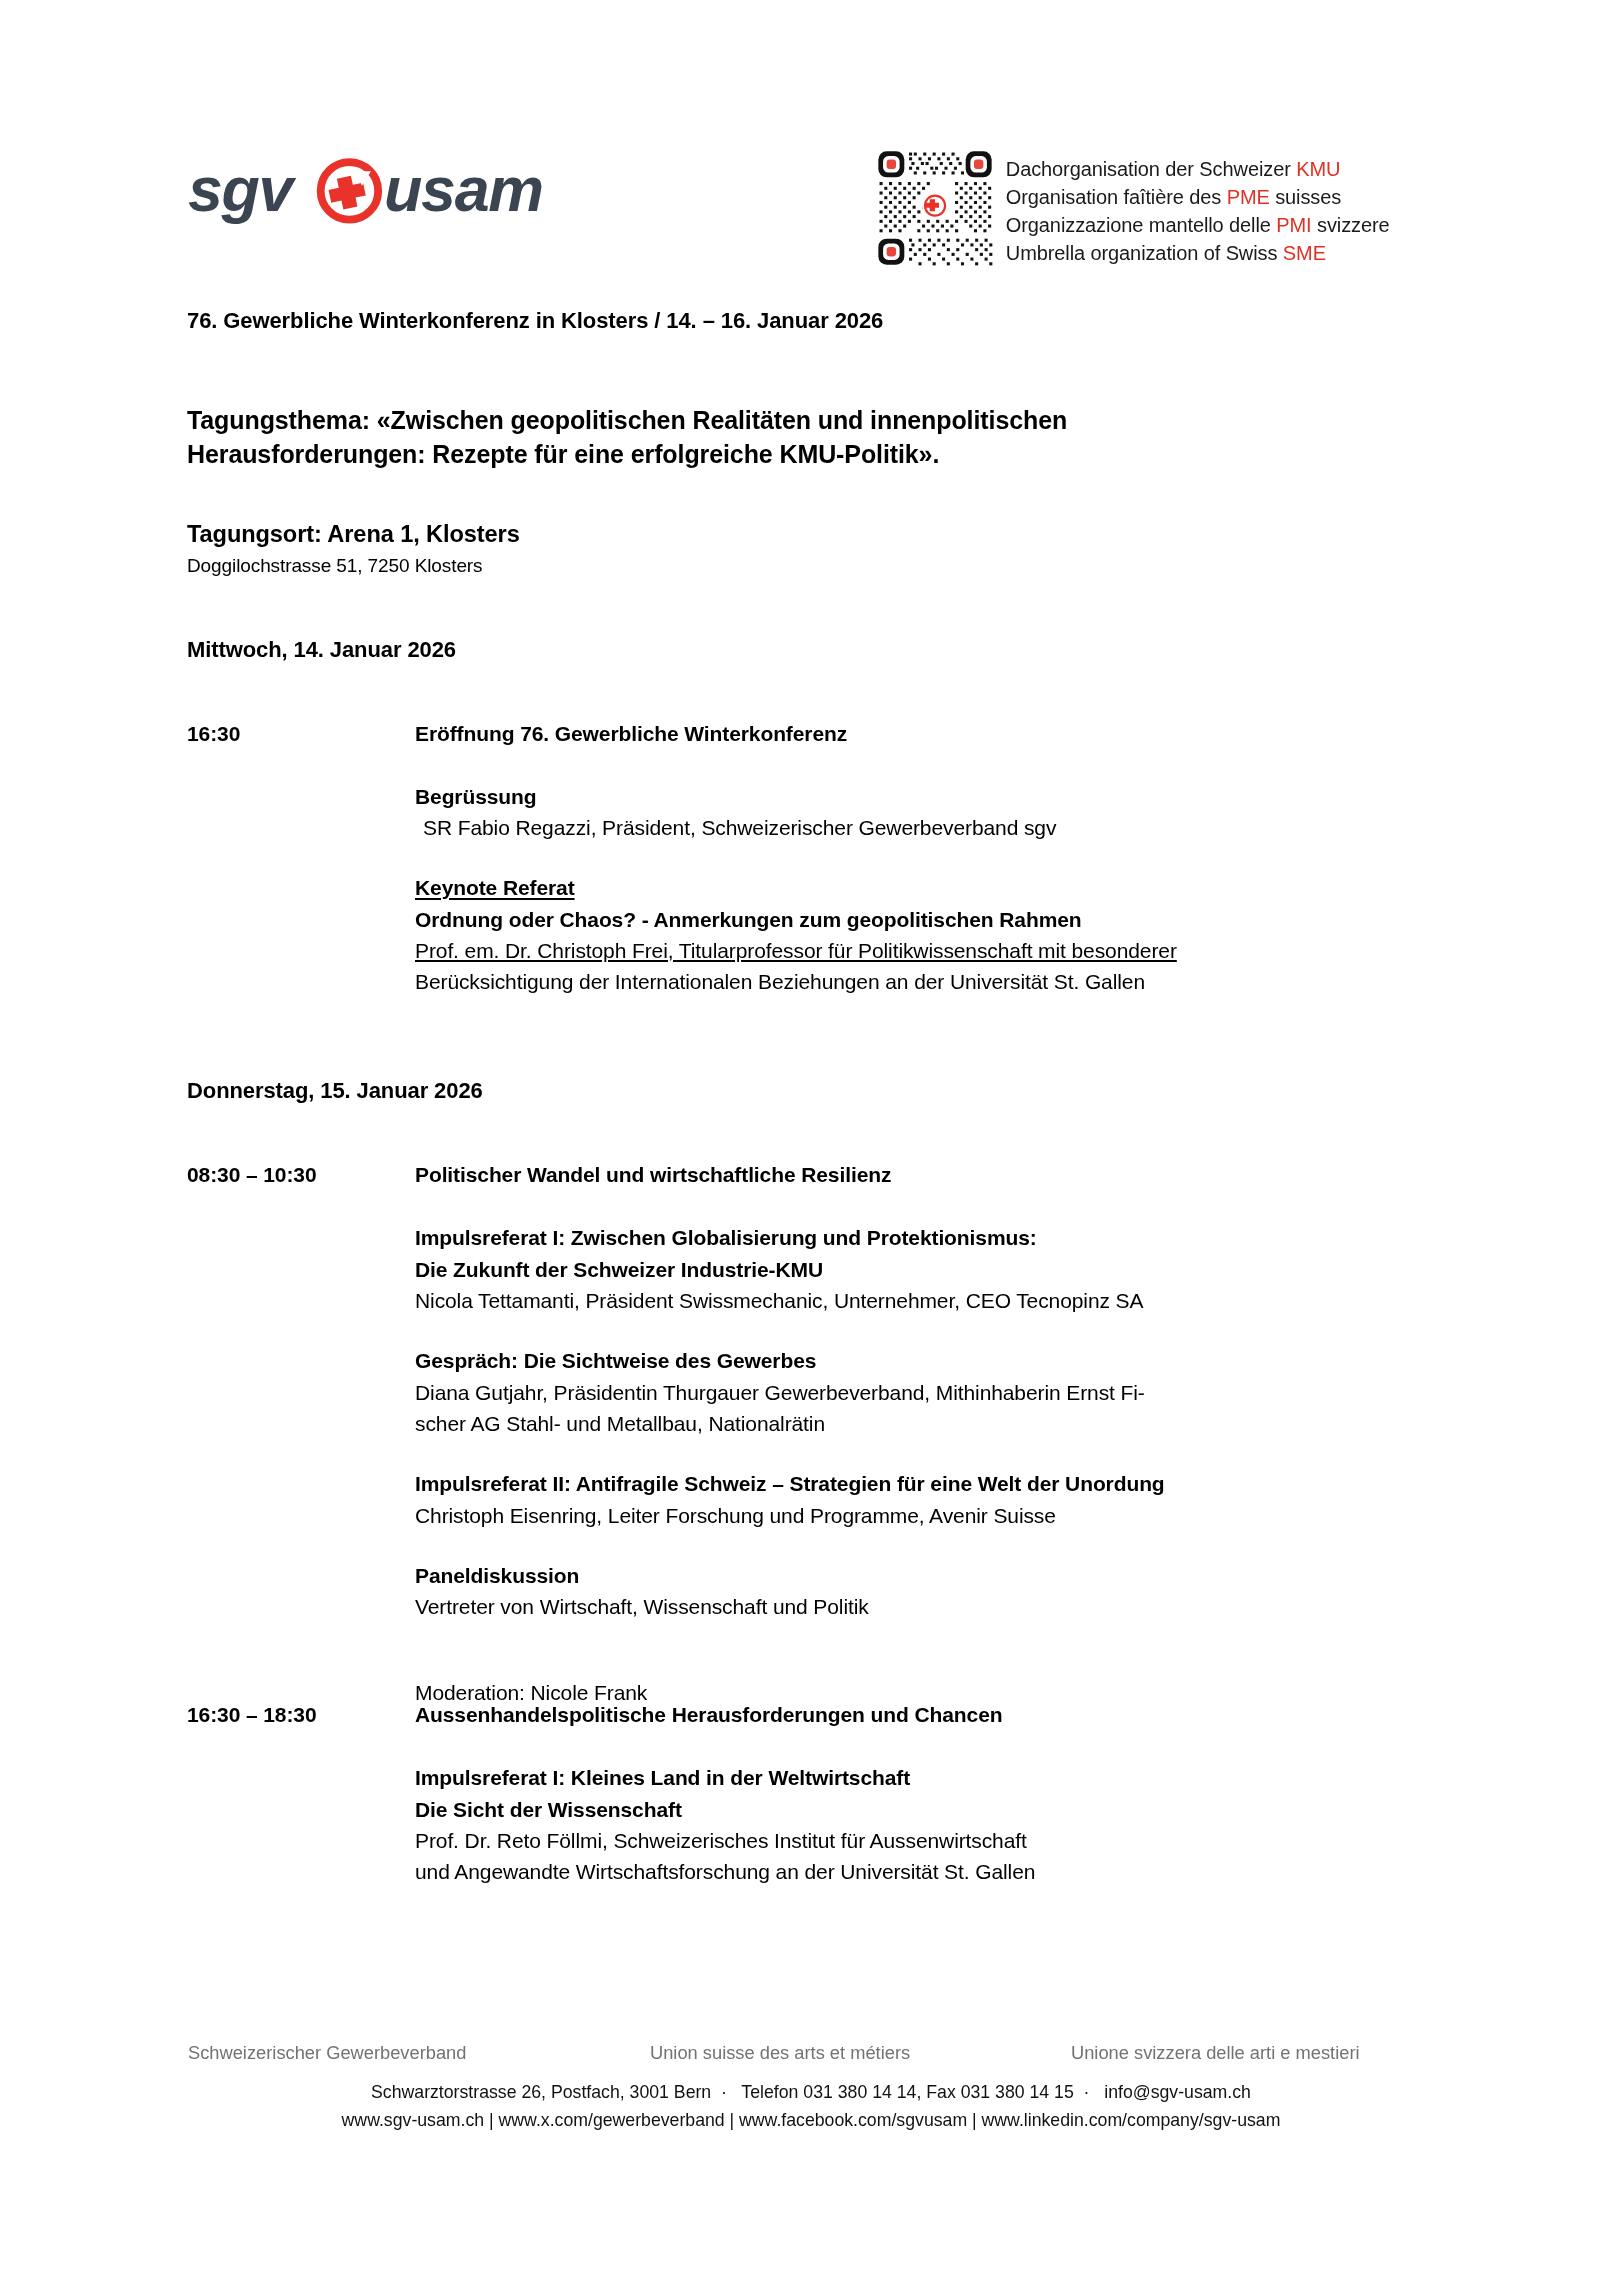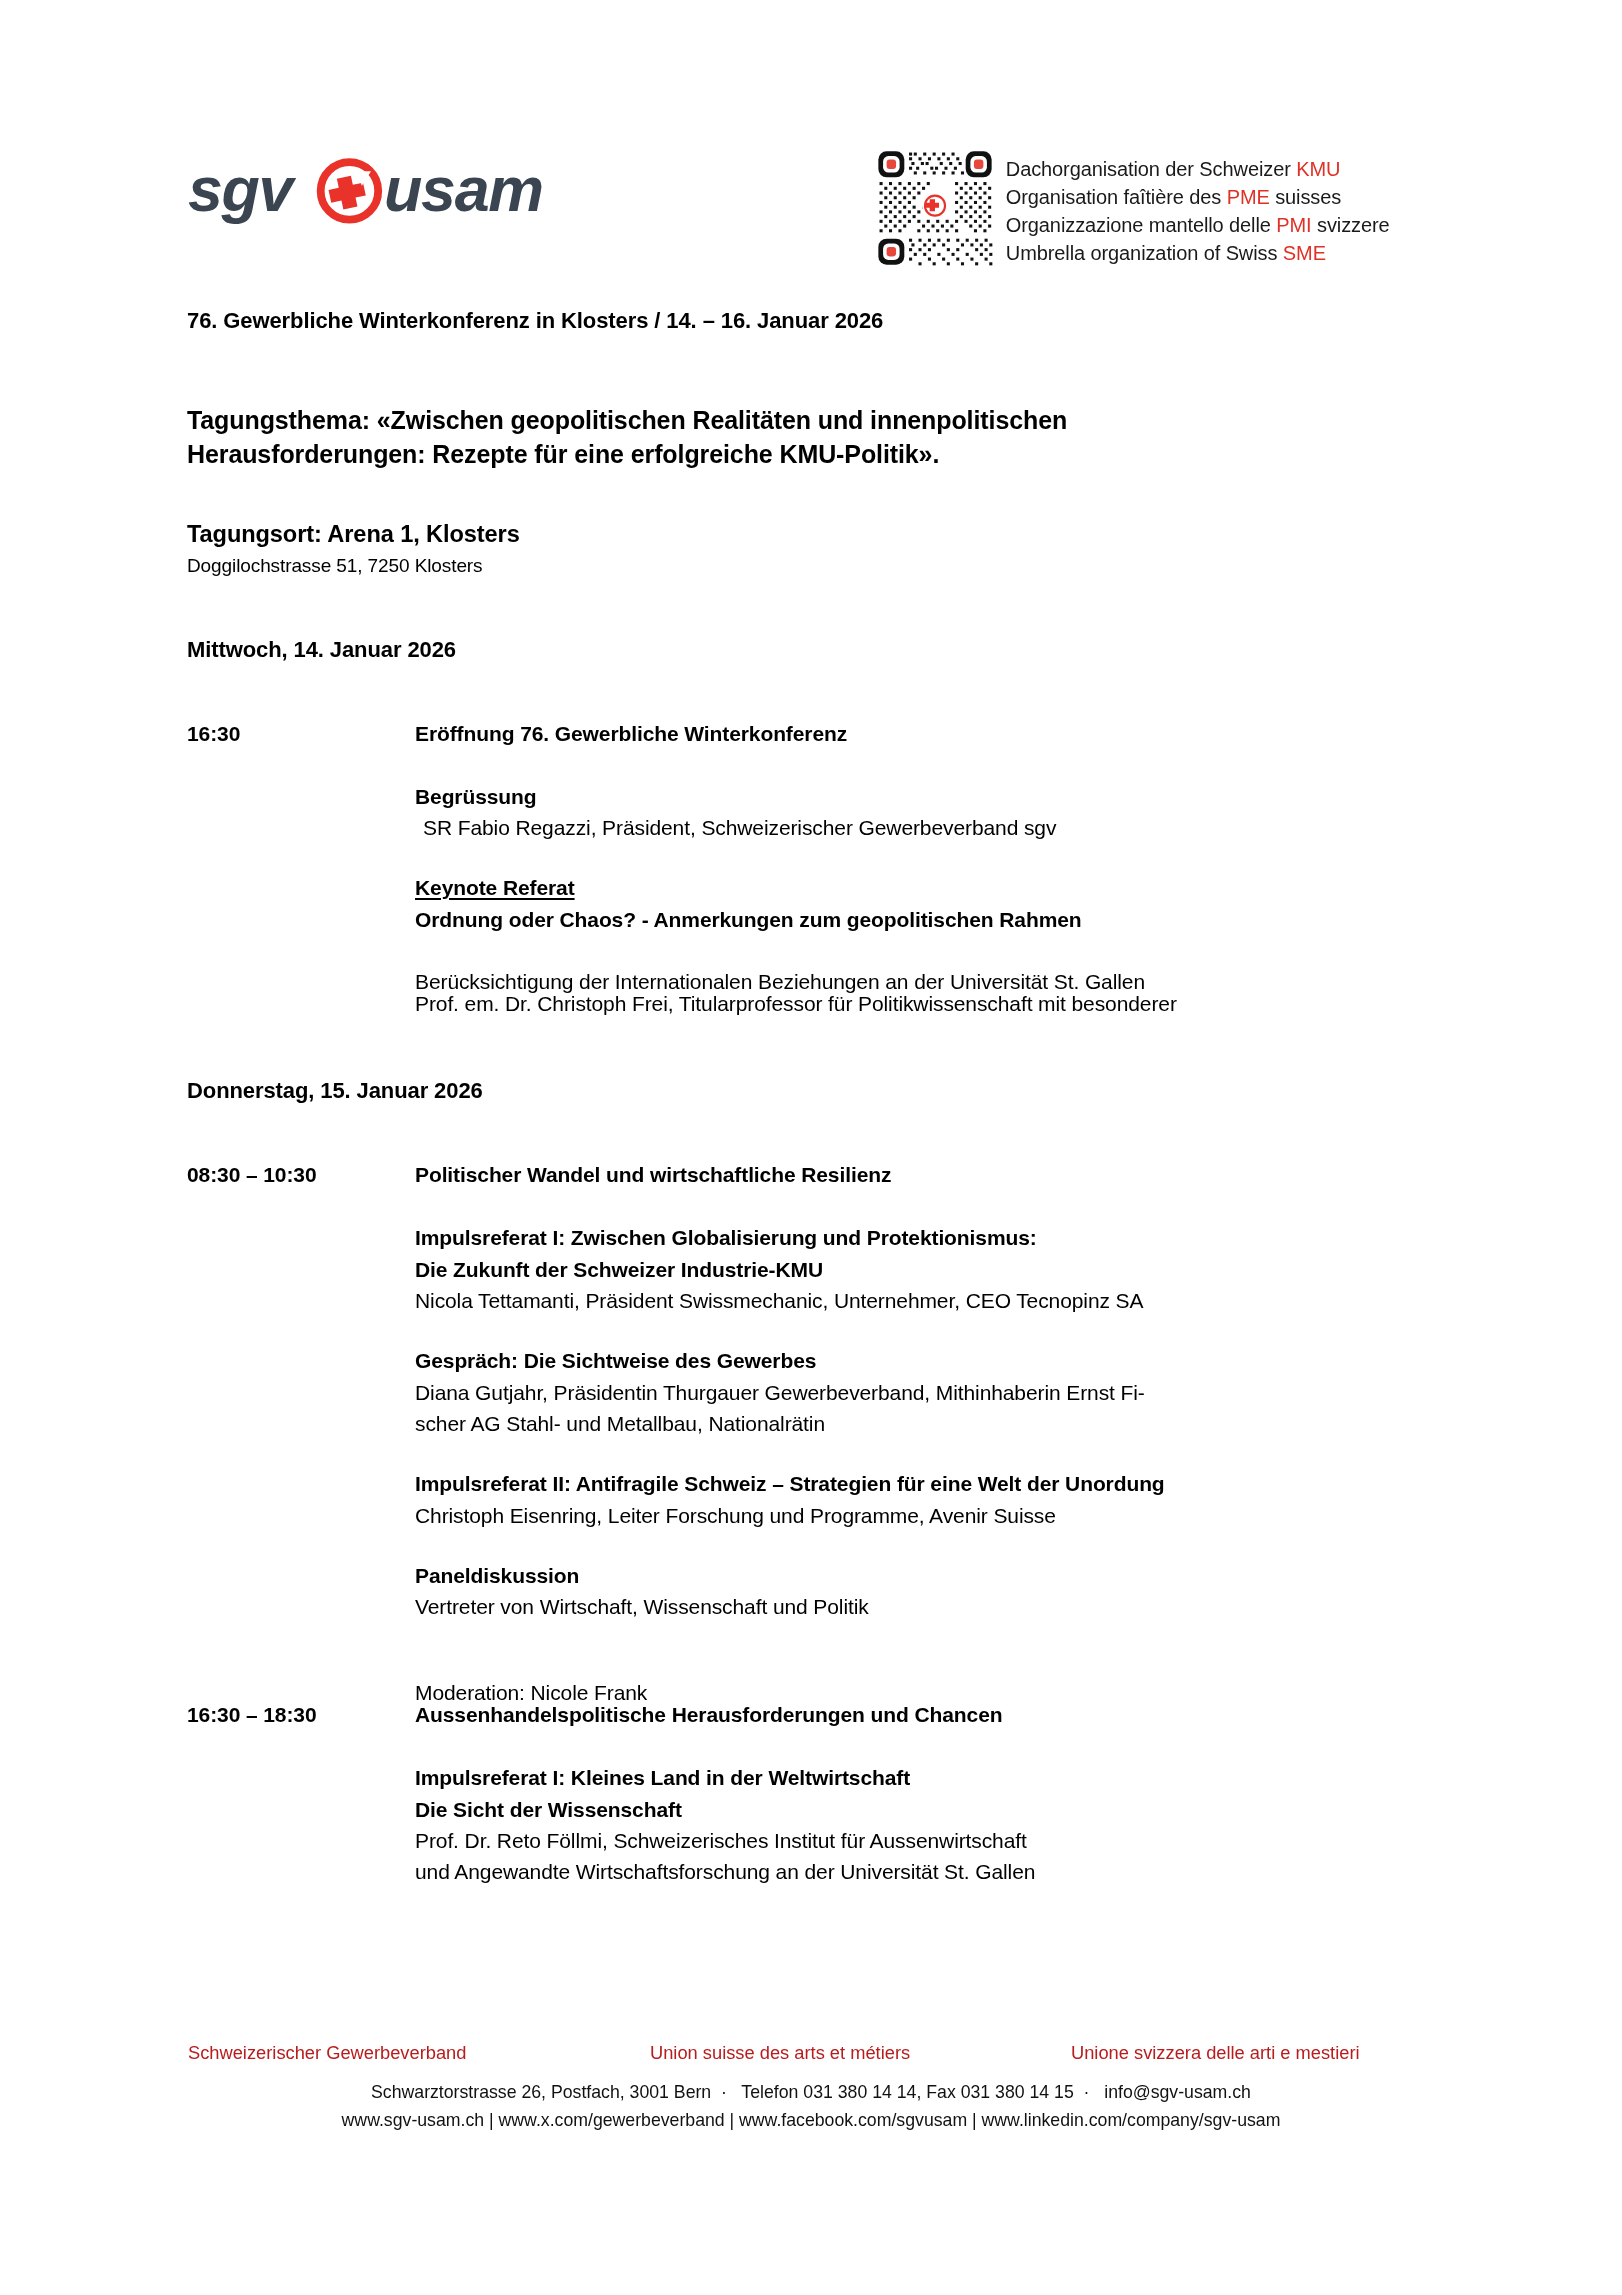--- a/index.html
+++ b/index.html
@@ -122,21 +122,21 @@
   .footer {
     position: absolute;
     left: 0;
     top: 2042px;
     width: 1622px;
     text-align: center;
   }
   .footer-row1 {
     position: relative;
     height: 29px;
-    color: #b91c1c;
+    color: #737373;
     font-size: 18.3px;
   }
   .footer-row1 span { position: absolute; white-space: nowrap; }
   .f-de { left: 188px; }
   .f-fr { left: 650px; }
   .f-it { left: 1071px; }
 
   .footer-row2 {
     margin-top: 10.5px;
     font-size: 17.7px;
@@ -402,21 +402,21 @@
     <div class="line col-full t-day" style="top:637px;">Mittwoch, 14. Januar 2026</div>
 
     <div class="line col-time t-bold" style="top:722px;">16:30</div>
     <div class="line col-body t-bold" style="top:722px;">Eröffnung 76. Gewerbliche Winterkonferenz</div>
 
     <div class="line col-body t-bold" style="top:785px;">Begrüssung</div>
     <div class="line col-body t-reg" style="top:816px;margin-left:8px;">SR Fabio Regazzi, Präsident, Schweizerischer Gewerbeverband sgv</div>
 
     <div class="line col-body t-bold t-ul" style="top:876px;">Keynote Referat</div>
     <div class="line col-body t-bold" style="top:908px;">Ordnung oder Chaos? - Anmerkungen zum geopolitischen Rahmen</div>
-    <div class="line col-body t-reg" style="top:992px;">Prof. em. Dr. Christoph Frei, Titularprofessor für Politikwissenschaft mit besonderer</div>
+    <div class="line col-body t-reg" style="top:939px;text-decoration:underline;">Prof. em. Dr. Christoph Frei, Titularprofessor für Politikwissenschaft mit besonderer</div>
     <div class="line col-body t-reg" style="top:970px;">Berücksichtigung der Internationalen Beziehungen an der Universität St. Gallen</div>
 
     <div class="line col-full t-day" style="top:1078px;">Donnerstag, 15. Januar 2026</div>
 
     <div class="line col-time t-bold" style="top:1163px;">08:30 – 10:30</div>
     <div class="line col-body t-bold" style="top:1163px;">Politischer Wandel und wirtschaftliche Resilienz</div>
 
     <div class="line col-body t-bold" style="top:1226px;">Impulsreferat I: Zwischen Globalisierung und Protektionismus:</div>
     <div class="line col-body t-bold" style="top:1258px;">Die Zukunft der Schweizer Industrie-KMU</div>
     <div class="line col-body t-reg" style="top:1289px;">Nicola Tettamanti, Präsident Swissmechanic, Unternehmer, CEO Tecnopinz SA</div>

